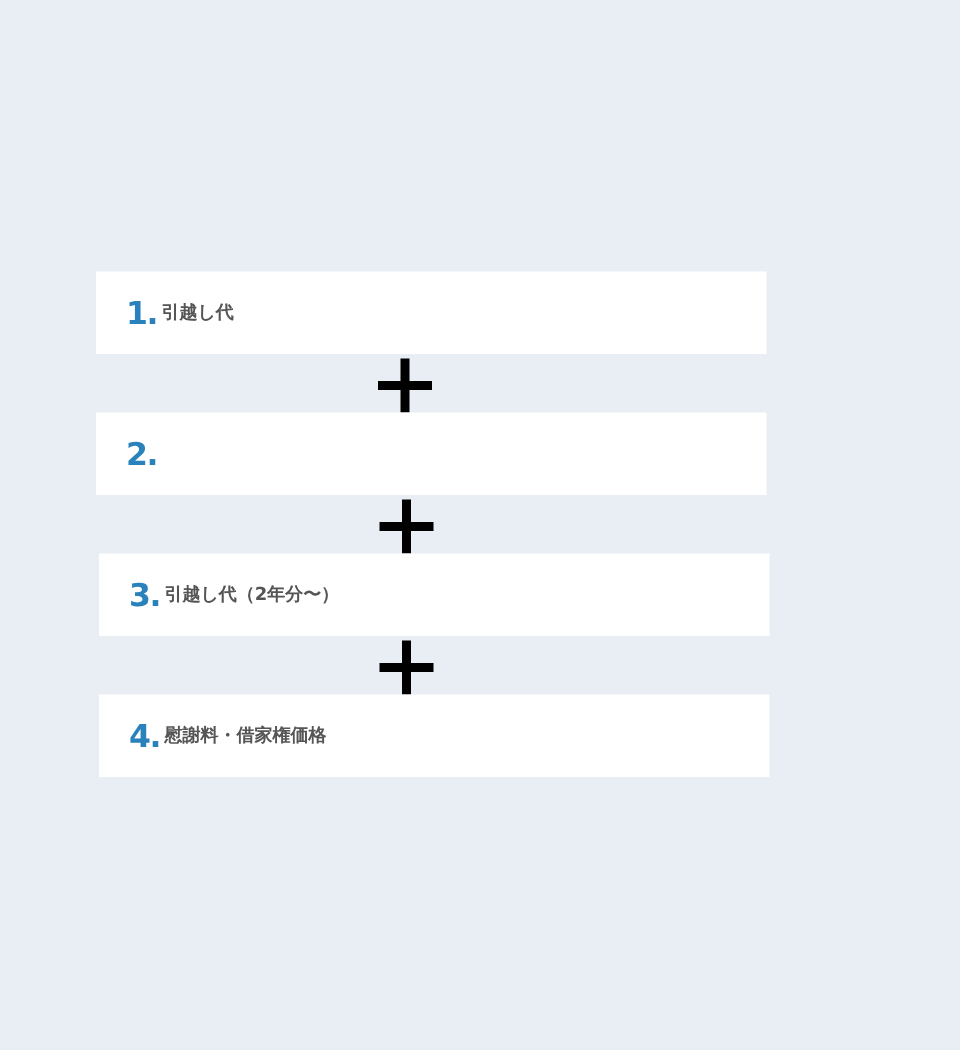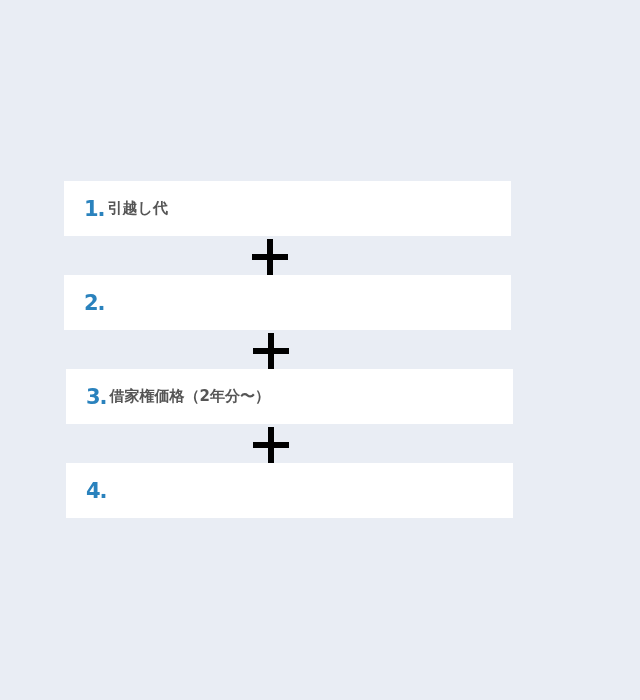--- a/index.html
+++ b/index.html
@@ -23,21 +23,21 @@
   .num {
     color: #2a82bd;
     font-weight: bold;
     font-size: 21px;
     letter-spacing: -1px;
     margin-right: 3px;
   }
   .label {
     color: #555555;
     font-weight: bold;
-    font-size: 15px;
+    font-size: 12px;
   }
   .plus {
     position: absolute;
     width: 36px; height: 36px;
   }
   .plus::before, .plus::after {
     content: "";
     position: absolute;
     background: #000;
   }
@@ -55,20 +55,21 @@
 <div class="plus" style="left:252px; top:239px;"></div>
 
 <div class="box" style="left:64px; top:275px;">
   <span class="num">2.</span>
 </div>
 
 <div class="plus" style="left:253px; top:333px;"></div>
 
 <div class="box" style="left:66px; top:369px;">
   <span class="num">3.</span>
-  <span class="label">借家権価格（2年分〜）</span>
+  <span class="label">引越し代（2年分〜）</span>
 </div>
 
 <div class="plus" style="left:253px; top:427px;"></div>
 
 <div class="box" style="left:66px; top:463px;">
   <span class="num">4.</span>
+  <span class="label">慰謝料・借家権価格</span>
 </div>
 
 </body></html>

